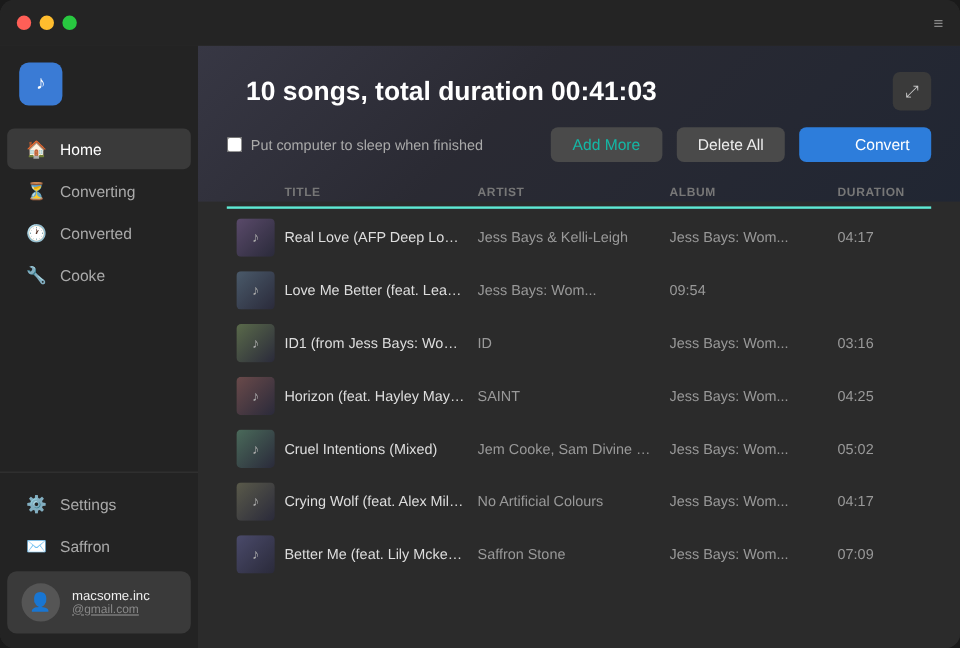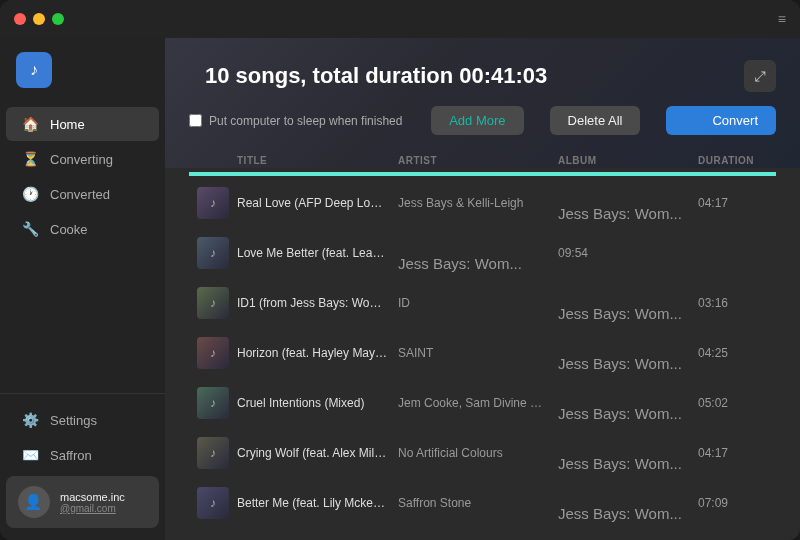--- a/index.html
+++ b/index.html
@@ -187,21 +187,21 @@
       cursor: pointer;
       color: #ccc;
       font-size: 14px;
     }
     .toolbar {
       position: relative;
       z-index: 1;
       display: flex;
       align-items: center;
       padding: 0 24px 14px 24px;
-      gap: 26px;
+      gap: 12px;
     }
     .sleep-checkbox {
       display: flex;
       align-items: center;
       gap: 7px;
       color: #aaa;
       font-size: 12px;
       flex: 1;
     }
     .sleep-checkbox input[type=checkbox] {
@@ -246,21 +246,21 @@
       background: #2b2b2b;
     }
     .table-container::-webkit-scrollbar-thumb {
       background: #555;
       border-radius: 3px;
     }
     .table-header {
       display: grid;
       grid-template-columns: 40px 1fr 160px 140px 70px;
       padding: 6px 8px;
-      border-bottom: 4px solid #5eead4;
+      border-bottom: 2px solid #5eead4;
       margin-bottom: 2px;
     }
     .th {
       color: #777;
       font-size: 10px;
       font-weight: 600;
       text-transform: uppercase;
       letter-spacing: 0.5px;
     }
     .table-row {
@@ -300,26 +300,25 @@
     .song-artist-text {
       color: #999;
       font-size: 12px;
       white-space: nowrap;
       overflow: hidden;
       text-overflow: ellipsis;
       padding-right: 10px;
     }
     .song-album-text {
       color: #999;
-      font-size: 15px;
+      font-size: 12px;
       white-space: nowrap;
       overflow: hidden;
       text-overflow: ellipsis;
       padding-right: 14px;
-      margin-top: 21px;
     }
     .song-duration-text {
       color: #999;
       font-size: 12px;
     }
   </style>
 </head>
 <body>
 
 <div class="window">

